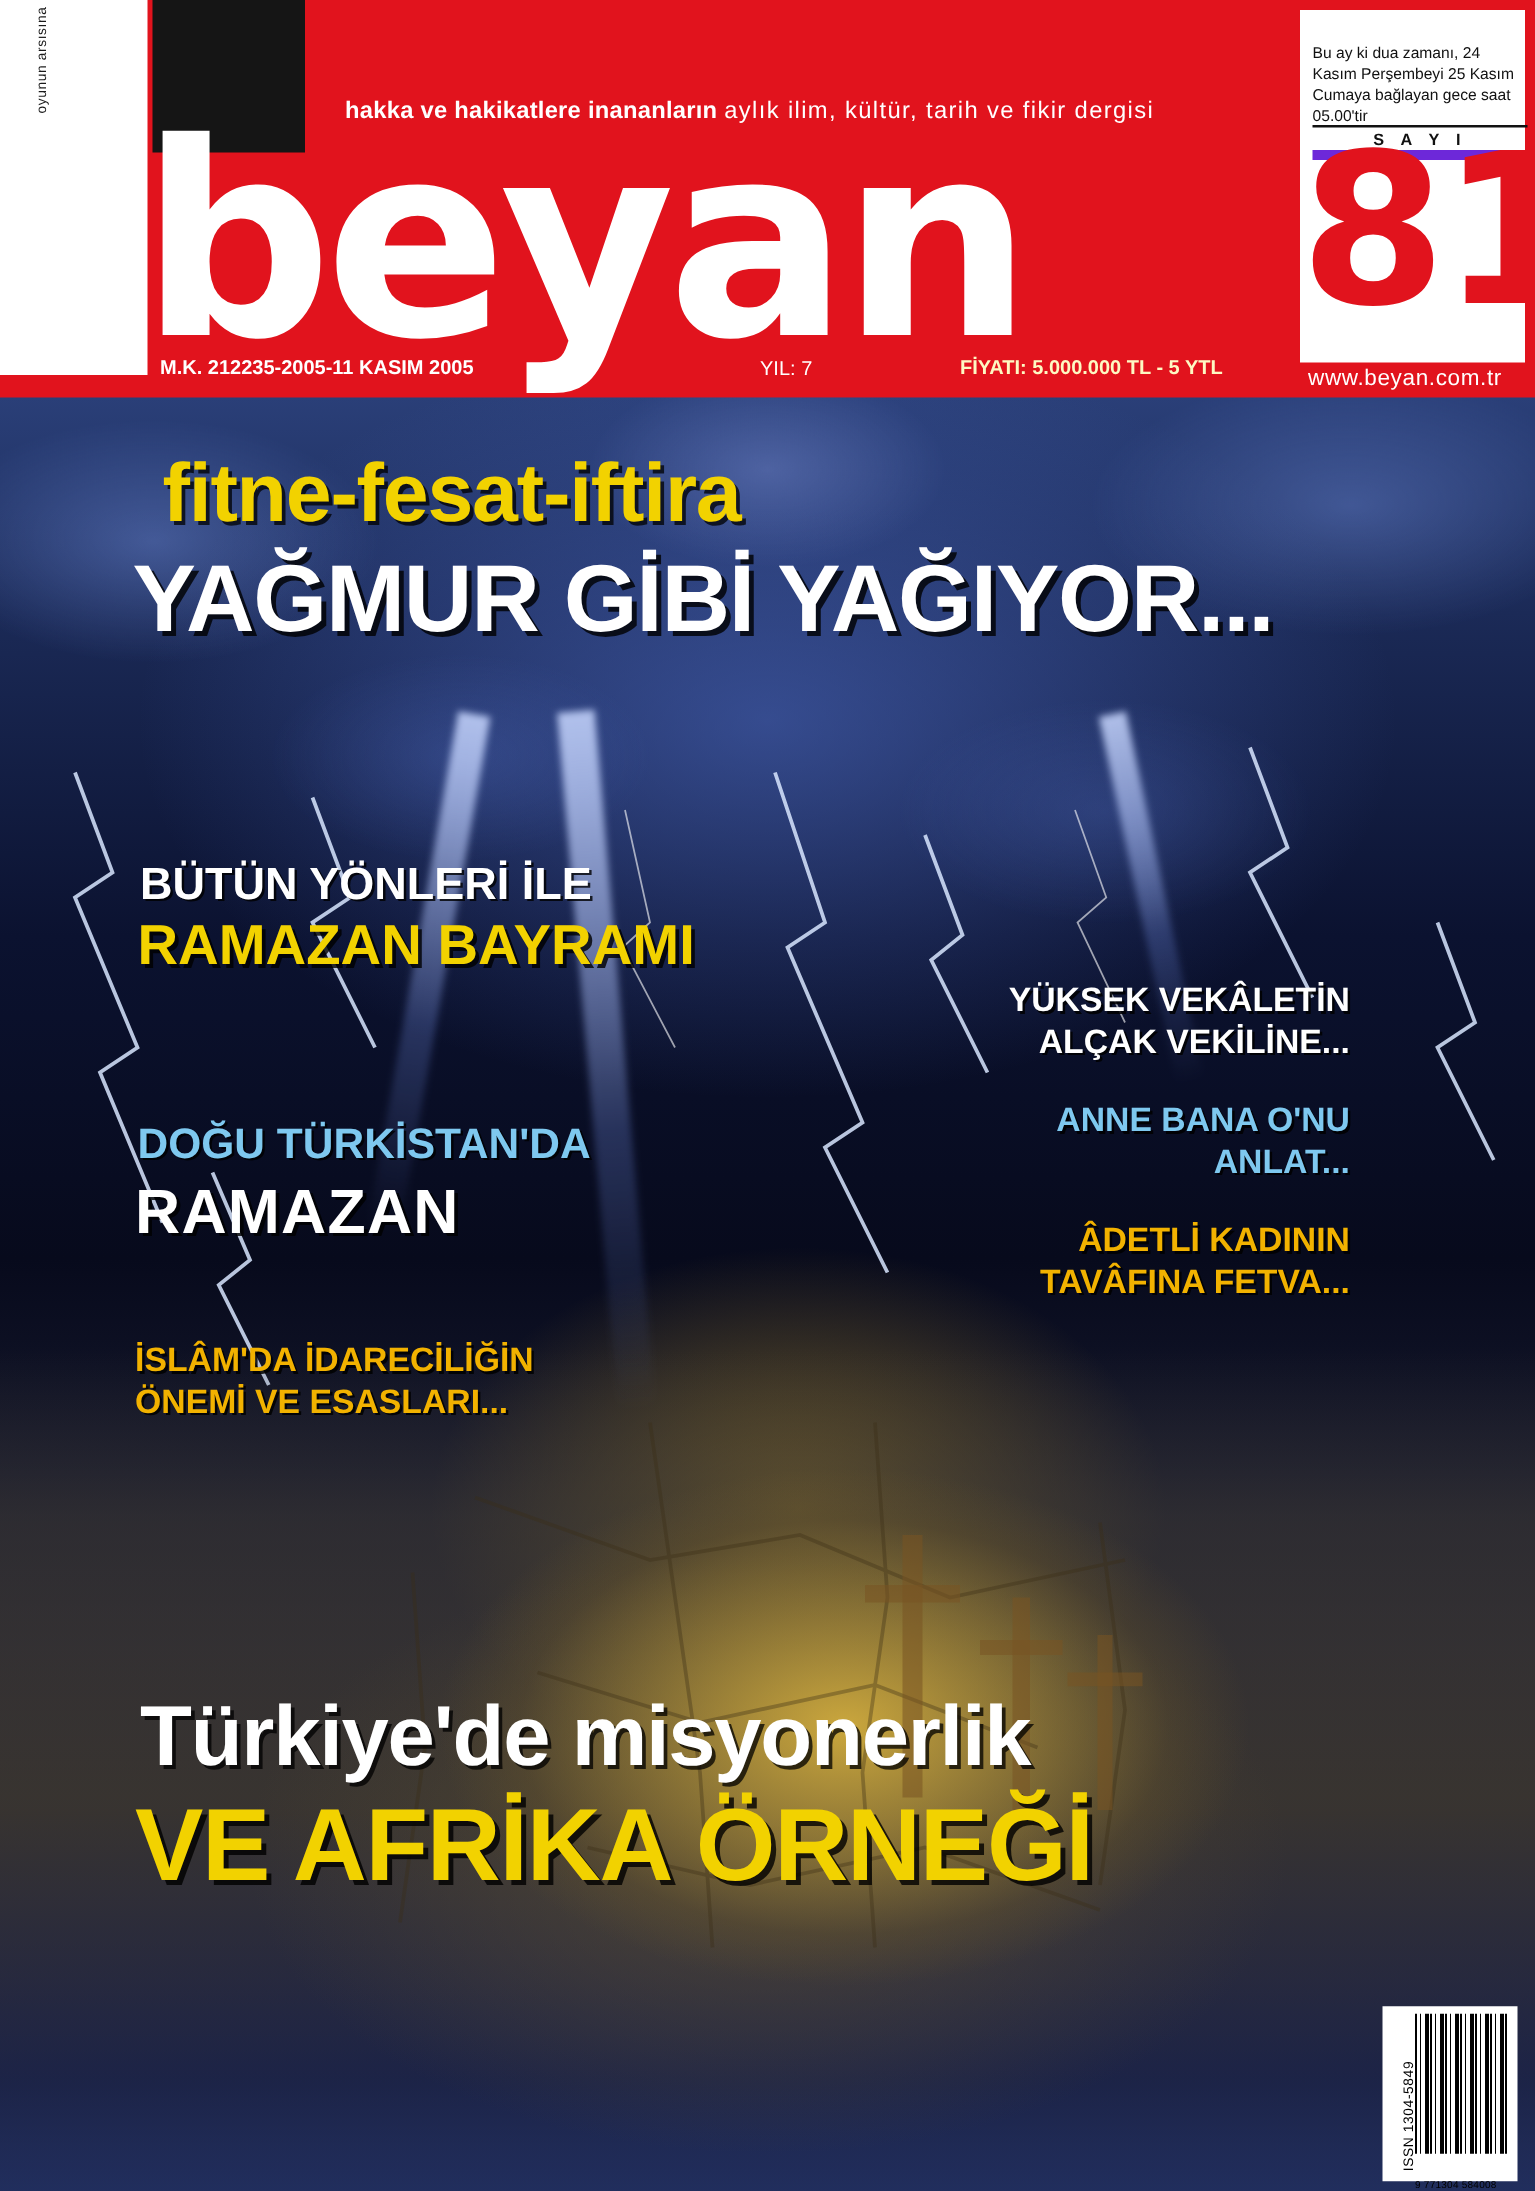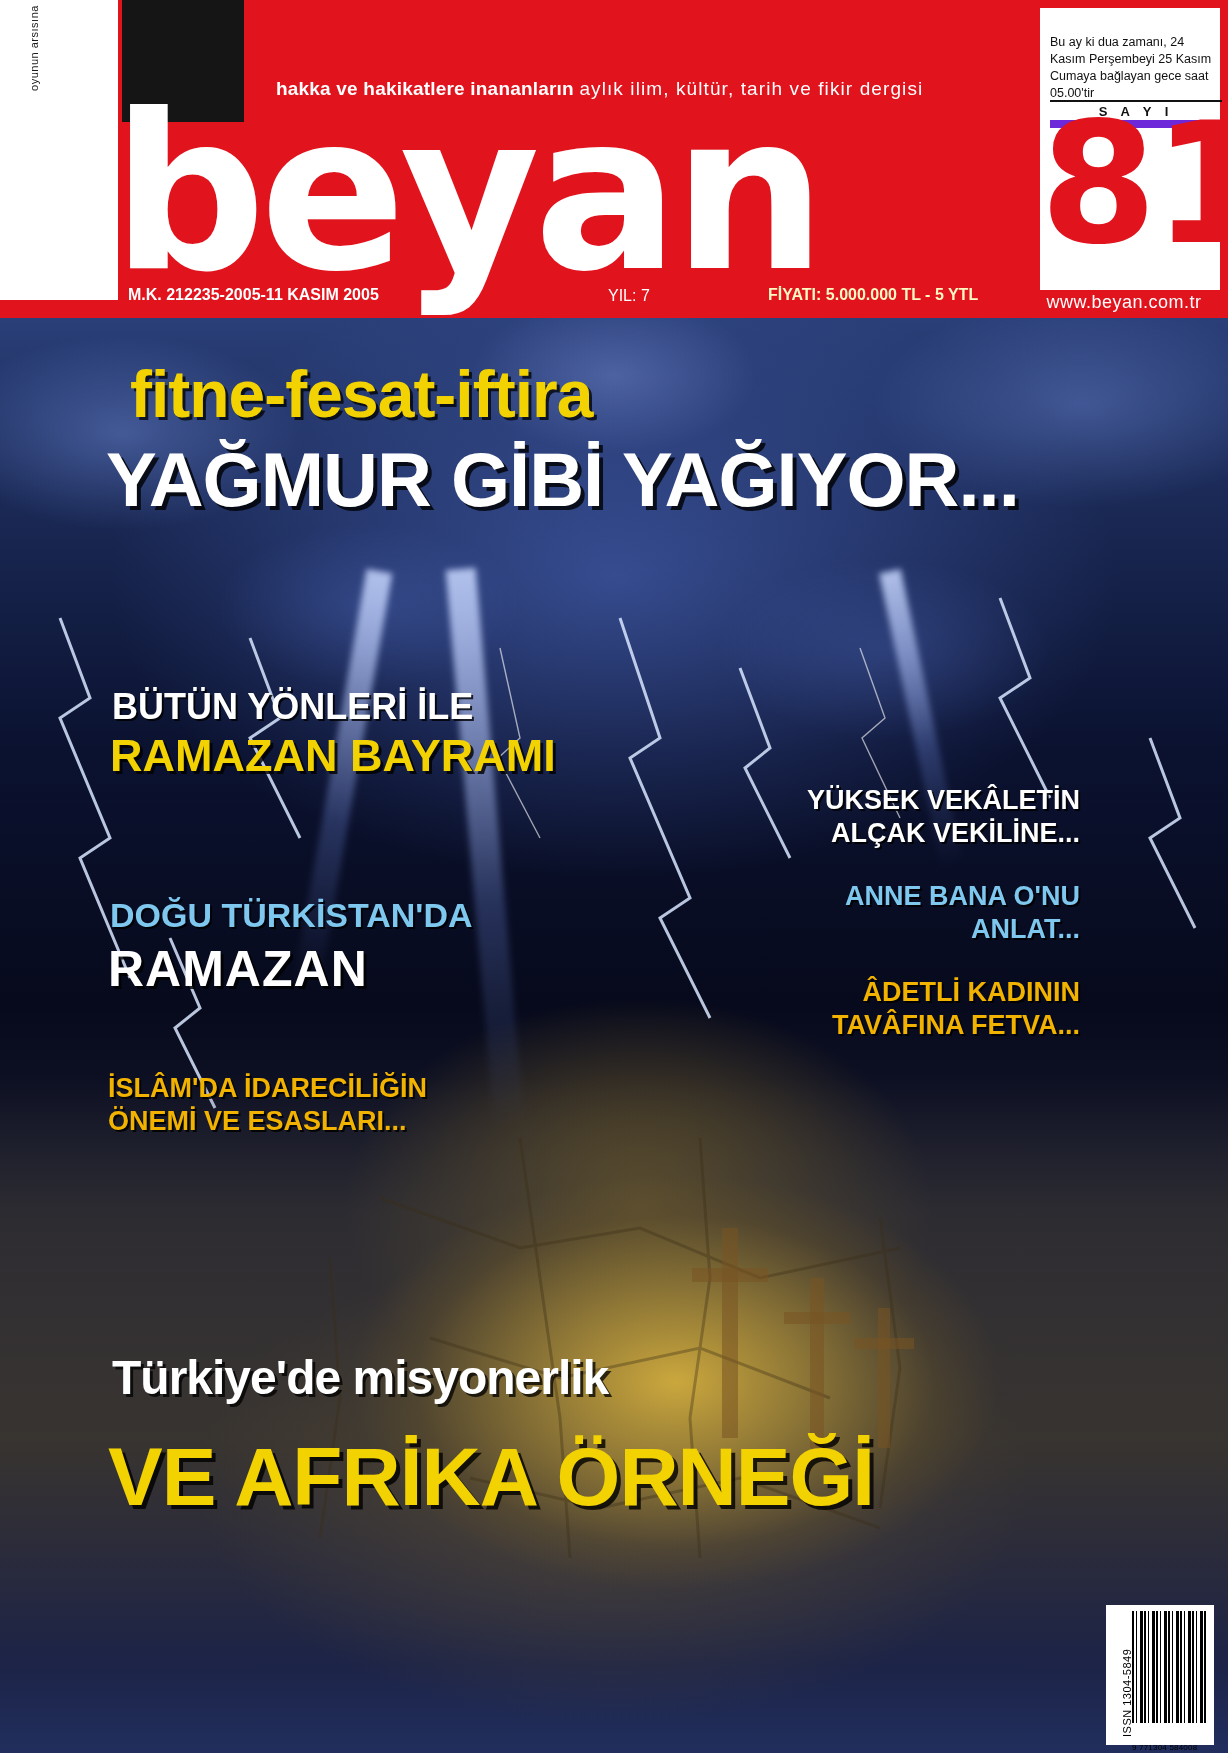--- a/index.html
+++ b/index.html
@@ -333,21 +333,21 @@
     font-size: 62px;
     font-weight: 400;
     color: rgba(118,92,48,0.55);
     letter-spacing: 6px;
     font-family: "Liberation Serif", serif;
   }
 
   .bottom1 {
     left: 112px;
     top: 1032px;
-    font-size: 48px;
+    font-size: 68px;
     font-weight: 700;
     color: #ffffff;
     letter-spacing: -1px;
     text-shadow: 3px 3px 0 rgba(0,0,0,.75);
   }
   .bottom2 {
     left: 108px;
     top: 1112px;
     font-size: 82px;
     font-weight: 700;

